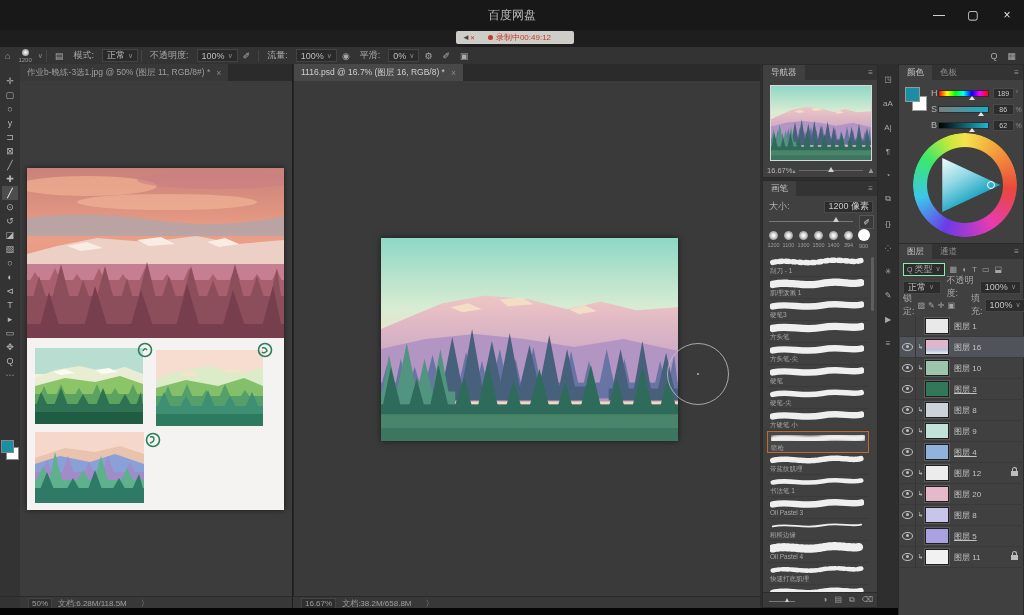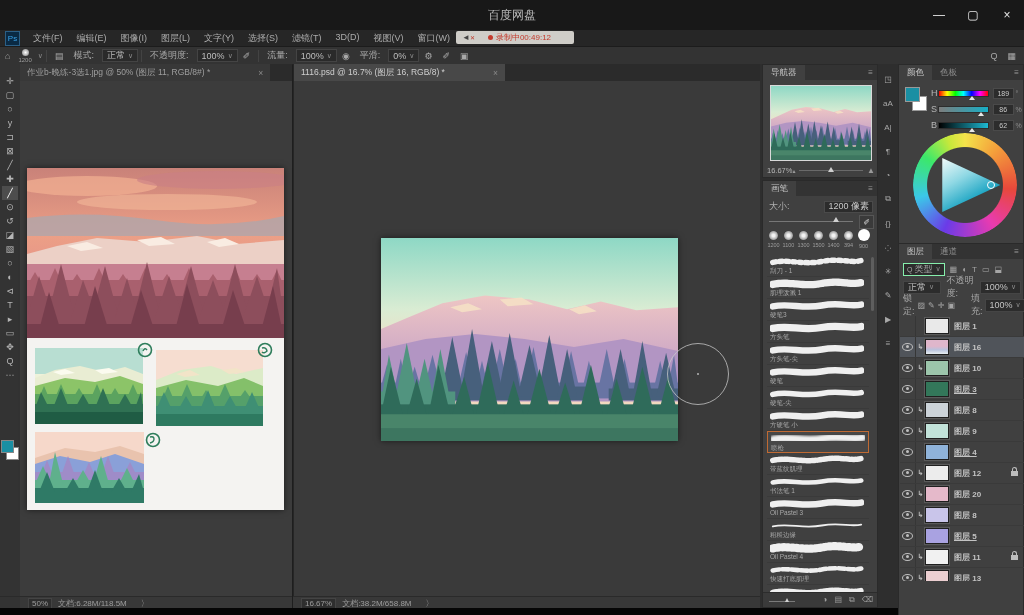--- a/index.html
+++ b/index.html
@@ -32,21 +32,21 @@
   .toolcol{left:0;top:64px;width:20px;height:532px;background:#333333;display:flex;flex-direction:column;align-items:center;padding-top:10px;box-sizing:border-box;}
   .tool{width:16px;height:14px;display:flex;align-items:center;justify-content:center;color:#b5b5b5;font-size:9px;cursor:pointer;}
   .tool.active{background:#4d4d4d;color:#fff;}
   .swatches{position:relative;width:18px;height:20px;margin-top:4px;}
   .swfg{position:absolute;left:0;top:0;width:11px;height:11px;border:1px solid #888;z-index:2;}
   .swbg{position:absolute;right:0;bottom:0;width:11px;height:11px;border:1px solid #888;background:#fff;}
   
   .pane-left{left:20px;top:64px;width:272px;height:532px;background:#3c3c3c;}
   .pane-center{left:293px;top:64px;width:467px;height:532px;background:#3a3a3a;border-left:1px solid #262626;}
   .tabbar{height:17px;background:#2b2b2b;display:flex;align-items:flex-end;}
-  .doctab{height:17px;display:flex;align-items:center;padding:0 7px;font-size:8.5px;color:#9e9e9e;background:#383838;gap:42px;}
+  .doctab{height:17px;display:flex;align-items:center;padding:0 7px;font-size:8.5px;color:#9e9e9e;background:#383838;}
   .doctab.on{background:#484848;color:#cfcfcf;}
   .tabx{margin-left:6px;color:#8a8a8a;cursor:pointer;}
   .docframe{box-shadow:0 0 6px rgba(0,0,0,.55);}
   .statusbar{top:596px;height:12px;background:#383838;display:flex;align-items:center;font-size:8px;color:#9d9d9d;border-top:1px solid #2a2a2a;}
   .zoombox{background:#2e2e2e;border:1px solid #444;padding:0 3px;margin:0 6px 0 8px;height:9px;display:flex;align-items:center;}
   .blackstrip{left:0;top:608px;width:1024px;height:7px;background:#060606;}
   .cursorcircle{left:667px;top:343px;width:60px;height:60px;border:1px solid #cdcdcd;border-radius:50%;opacity:.75;}
   .cursorcircle::after{content:"";position:absolute;left:29px;top:29px;width:2px;height:2px;background:#ddd;border-radius:50%;}
   
   .rightbg{left:760px;top:64px;width:264px;height:544px;background:#2e2e2e;}
@@ -107,21 +107,21 @@
      background:linear-gradient(150deg,#f2fbfa 8%,#8fd8e4 38%,#1fa6c4 66%,#0a2e3a 108%);}
   .tridot{left:88px;top:116px;width:6px;height:6px;border:1px solid #fff;border-radius:50%;position:absolute;}
   .cornergrip{position:absolute;right:2px;bottom:2px;color:#777;font-size:7px;}
   
   .lfilter{left:4px;top:18px;width:118px;height:14px;position:absolute;display:flex;align-items:center;color:#a8a8a8;}
   .lsearch{background:#2c2c2c;border:1px solid #86efac;height:11px;display:flex;align-items:center;padding:0 3px;}
   .lfico{margin-left:5px;font-size:8px;color:#a5a5a5;}
   .lblend{left:4px;top:36px;width:118px;height:14px;position:absolute;display:flex;align-items:center;}
   .lbox{background:#2c2c2c;border:1px solid #454545;height:11px;display:flex;align-items:center;padding:0 4px;color:#c3c3c3;}
   .llock{left:4px;top:54px;width:118px;height:14px;position:absolute;display:flex;align-items:center;color:#a8a8a8;}
-  .layerlist{left:1px;top:72px;width:124px;height:265px;position:absolute;overflow:hidden;font-weight:bold;}
+  .layerlist{left:1px;top:72px;width:124px;height:265px;position:absolute;overflow:hidden;}
   .lrow{height:20px;display:flex;align-items:center;border-bottom:1px solid #3a3a3a;cursor:pointer;position:relative;}
   .lrow.sel{background:#50545a;}
   .eyecell{width:15px;display:flex;justify-content:center;border-right:1px solid #363636;align-self:stretch;align-items:center;}
   .eyeball{width:9px;height:6px;border:1px solid #bfbfbf;border-radius:50%;position:relative;}
   .eyeball::after{content:"";position:absolute;left:2.5px;top:1px;width:3px;height:3px;background:#bfbfbf;border-radius:50%;}
   .clip{width:9px;color:#bdbdbd;font-size:7px;text-align:center;}
   .lthumb{width:22px;height:14px;border:1px solid #1f1f1f;outline:1px solid #5a5a5a;margin-right:5px;background:#ddd;}
   .lthumb.lg16{background:linear-gradient(to bottom,#dfb6cb 45%,#b9c2dd 70%,#e8eef0);}
   .lname{color:#c3c3c3;font-size:8px;}
   .lname.u{text-decoration:underline;}
@@ -351,36 +351,20 @@
 
 <div class="stage">
 
   <div class="abs titlebar">
     <div class="abs wtitle">百度网盘</div>
     <div class="abs wctl" style="right:68px">—</div>
     <div class="abs wctl" style="right:34px">▢</div>
     <div class="abs wctl" style="right:0">×</div>
   </div>
 
-  <div class="abs menubar">
-    <span class="pslogo">Ps</span>
-    <span style="display:flex">
-        <span class="mitem">文件(F)</span>
-        <span class="mitem">编辑(E)</span>
-        <span class="mitem">图像(I)</span>
-        <span class="mitem">图层(L)</span>
-        <span class="mitem">文字(Y)</span>
-        <span class="mitem">选择(S)</span>
-        <span class="mitem">滤镜(T)</span>
-        <span class="mitem">3D(D)</span>
-        <span class="mitem">视图(V)</span>
-        <span class="mitem">窗口(W)</span>
-        <span class="mitem">帮助(H)</span>
-      </span>
-  </div>
   <div class="abs recbadge">
     <span class="spk">◄</span>
     <span class="recdot"></span>
     <span class="rectext">录制中00:49:12</span>
   </div>
 
   <div class="abs optionsbar">
     <span class="obi">⌂</span>
     <span class="obi brushchip">
       <span class="brushdot"></span>
@@ -926,29 +910,20 @@
   </div>
         <div class="lrow">
     <span class="eyecell">
             <span class="eyeball"></span>
           </span>
     <span class="clip">↳</span>
     <span class="lthumb" style="background: rgb(241, 241, 241);"></span>
     <span class="lname">图层 11</span>
     <span class="rowlock"></span>
   </div>
-        <div class="lrow">
-    <span class="eyecell">
-            <span class="eyeball"></span>
-          </span>
-    <span class="clip">↳</span>
-    <span class="lthumb" style="background: rgb(236, 207, 209);"></span>
-    <span class="lname">图层 13</span>
-
-  </div>
       </div>
     <div class="pfoot">
       <span style="display:flex">
           <span class="fico">∞</span>
           <span class="fico">fx</span>
           <span class="fico">▣</span>
           <span class="fico">◑</span>
           <span class="fico">▤</span>
           <span class="fico">⊞</span>
           <span class="fico">⌫</span>

